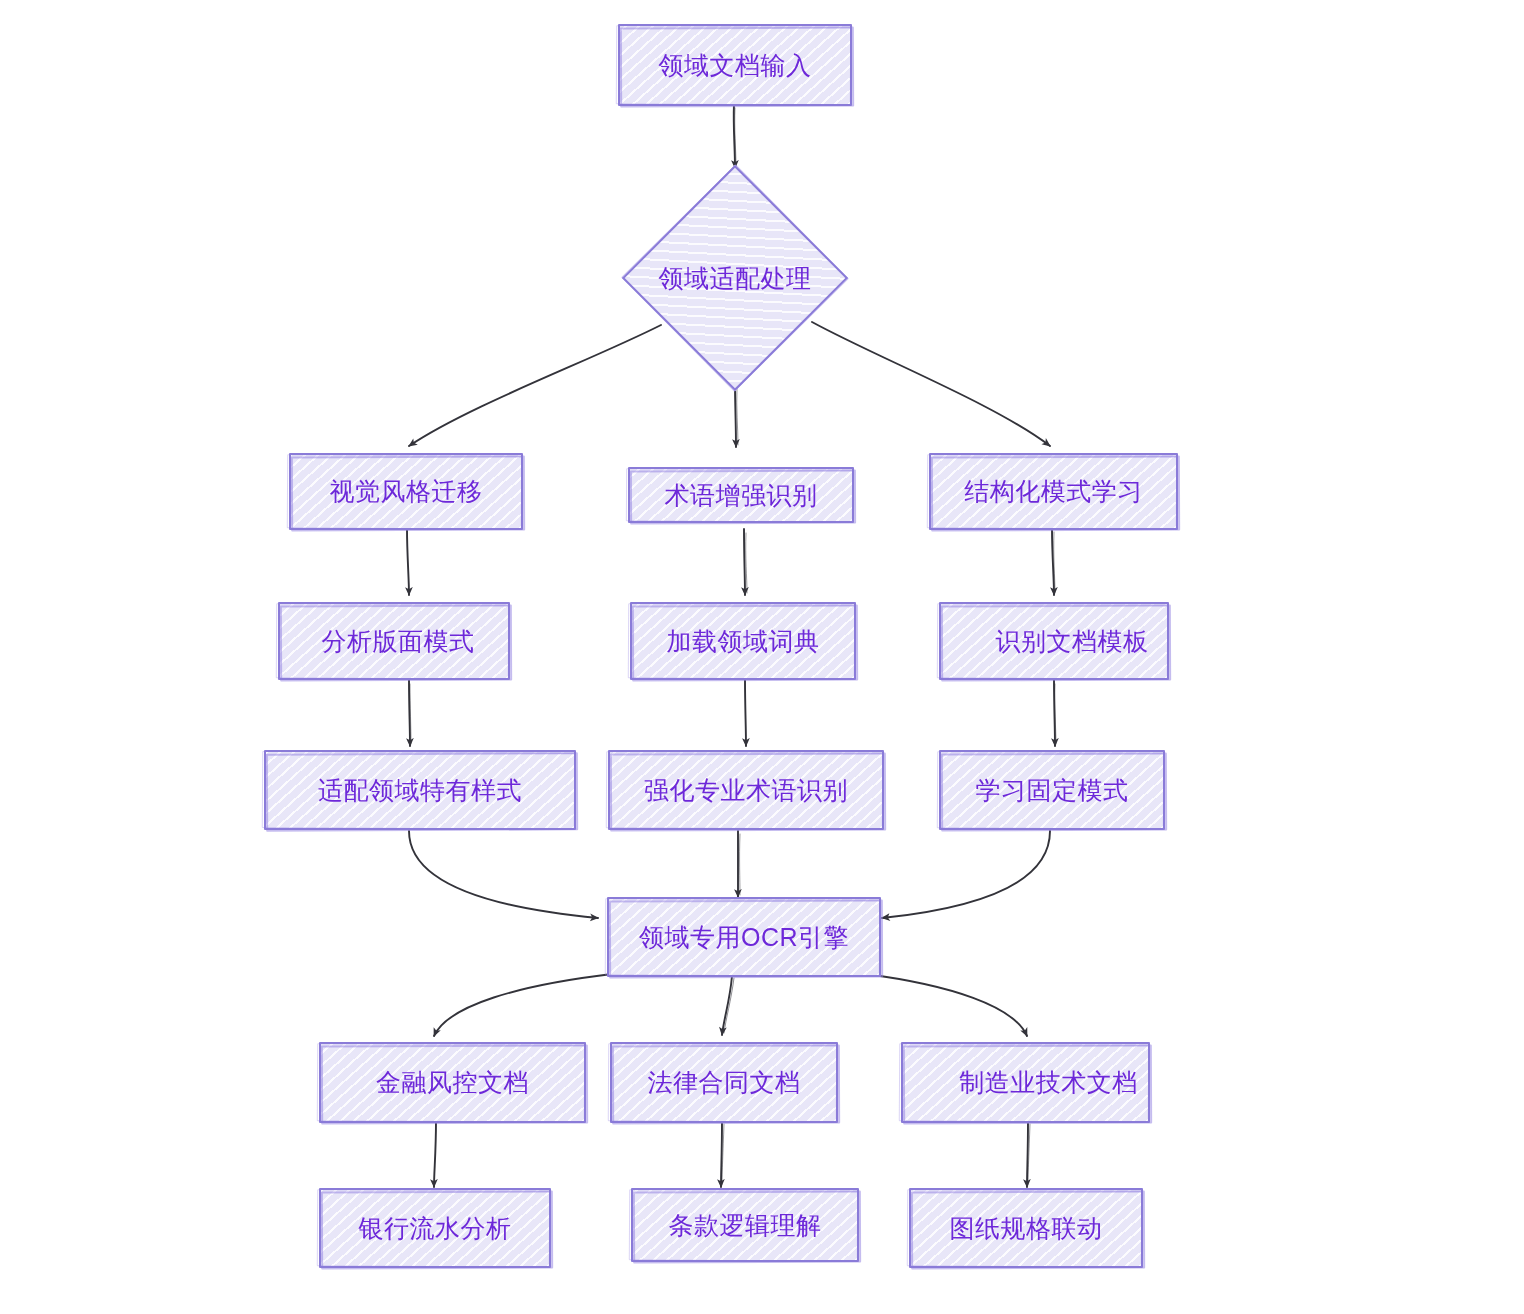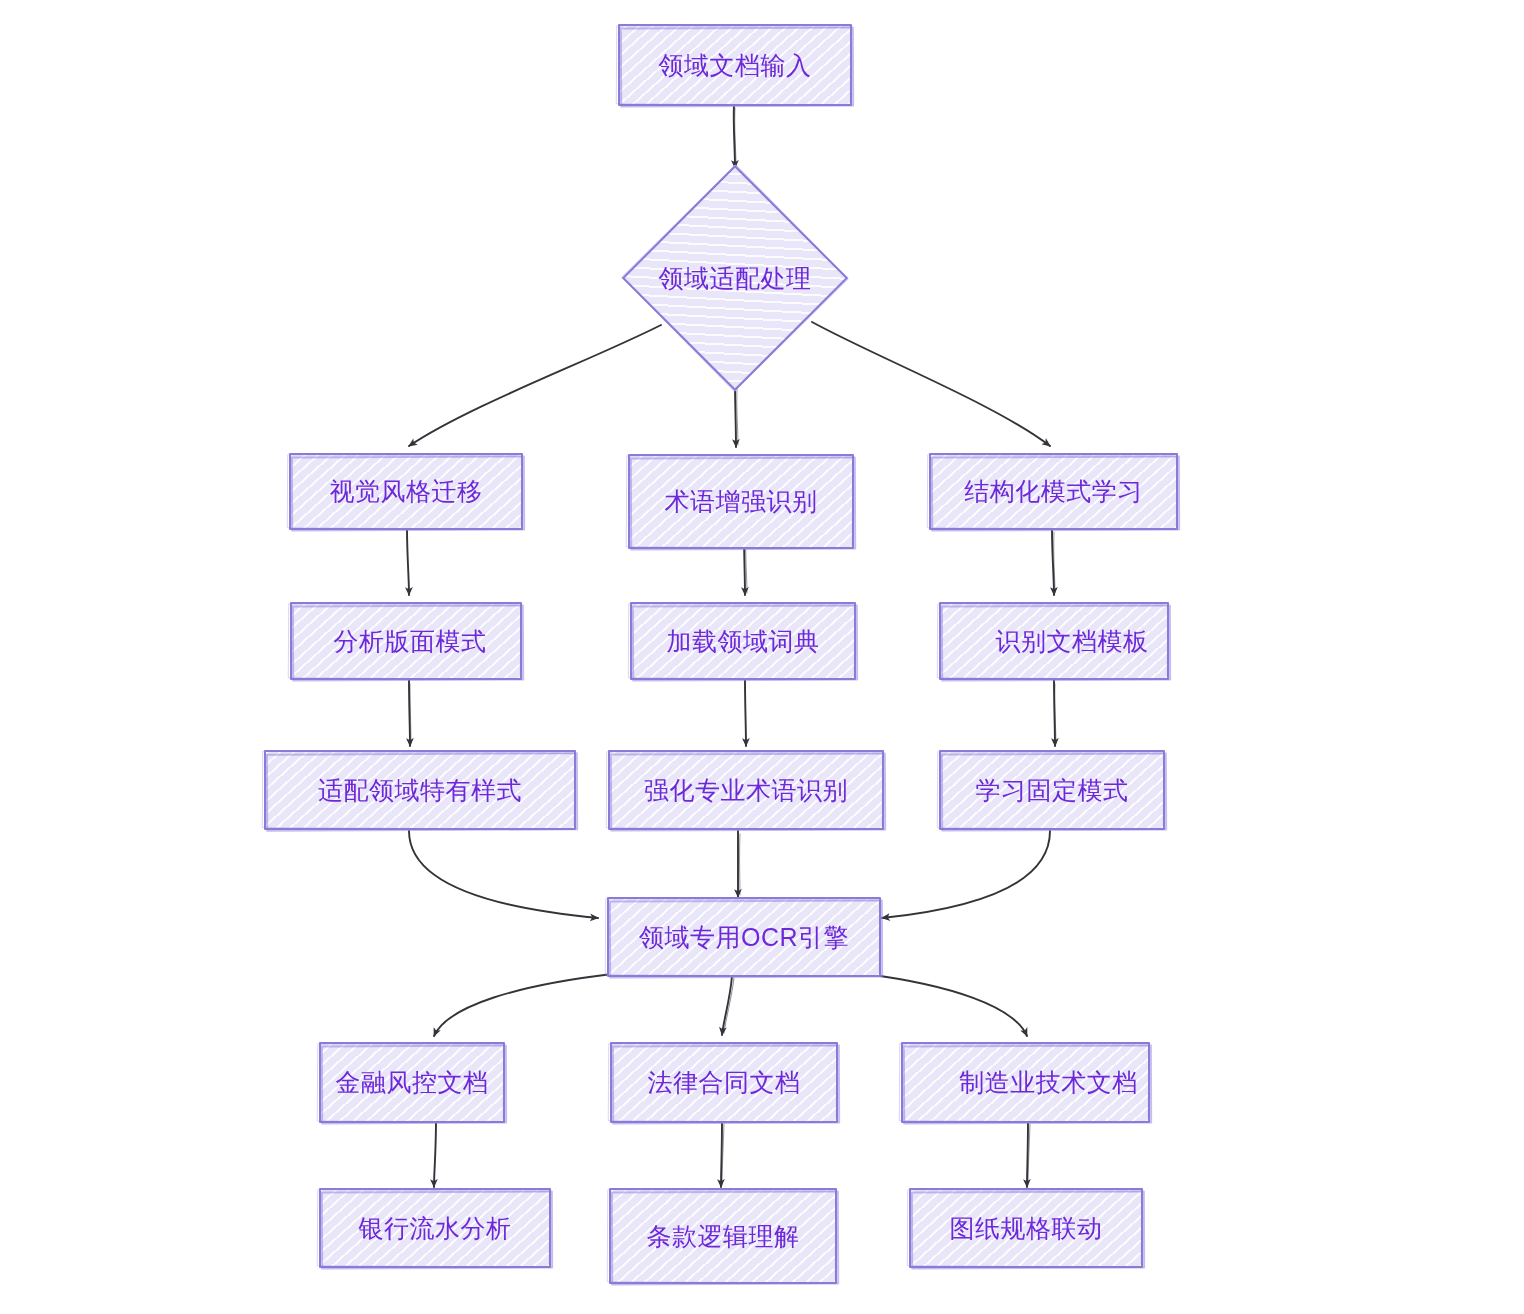--- a/index.html
+++ b/index.html
@@ -189,41 +189,41 @@
   <div class="node" style="left:291px; top:455px; width:230px; height:73px;">
     <span class="rect-shape">
       <span class="rect-fill"></span>
         <span class="rect-edge e3"></span>
       <span class="rect-edge e2"></span>
         <span class="rect-edge"></span>
     </span>
     <span class="node-label">视觉风格迁移</span>
   </div>
 
-  <div class="node" style="left:630px; top:456px; width:222px; height:91px;">
+  <div class="node" style="left:630px; top:469px; width:222px; height:52px;">
     <span class="rect-shape">
       <span class="rect-fill"></span>
         <span class="rect-edge e3"></span>
       <span class="rect-edge e2"></span>
         <span class="rect-edge"></span>
     </span>
     <span class="node-label">术语增强识别</span>
   </div>
 
   <div class="node" style="left:931px; top:455px; width:245px; height:73px;">
     <span class="rect-shape">
       <span class="rect-fill"></span>
         <span class="rect-edge e3"></span>
       <span class="rect-edge e2"></span>
         <span class="rect-edge"></span>
     </span>
     <span class="node-label">结构化模式学习</span>
   </div>
 
-  <div class="node" style="left:292px; top:604px; width:228px; height:74px;padding-left:8px;">
+  <div class="node" style="left:280px; top:604px; width:228px; height:74px;padding-left:8px;">
     <span class="rect-shape">
       <span class="rect-fill"></span>
         <span class="rect-edge e3"></span>
       <span class="rect-edge e2"></span>
         <span class="rect-edge"></span>
     </span>
     <span class="node-label">分析版面模式</span>
   </div>
 
   <div class="node" style="left:632px; top:604px; width:222px; height:74px;">
@@ -279,21 +279,21 @@
   <div class="node" style="left:609px; top:899px; width:270px; height:76px;">
     <span class="rect-shape">
       <span class="rect-fill"></span>
         <span class="rect-edge e3"></span>
       <span class="rect-edge e2"></span>
         <span class="rect-edge"></span>
     </span>
     <span class="node-label">领域专用OCR引擎</span>
   </div>
 
-  <div class="node" style="left:321px; top:1044px; width:182px; height:77px;text-align:center;">
+  <div class="node" style="left:321px; top:1044px; width:263px; height:77px;text-align:center;">
     <span class="rect-shape">
       <span class="rect-fill"></span>
         <span class="rect-edge e3"></span>
       <span class="rect-edge e2"></span>
         <span class="rect-edge"></span>
     </span>
     <span class="node-label">金融风控文档</span>
   </div>
 
   <div class="node" style="left:612px; top:1044px; width:224px; height:77px;">
@@ -319,21 +319,21 @@
   <div class="node" style="left:321px; top:1190px; width:228px; height:76px;">
     <span class="rect-shape">
       <span class="rect-fill"></span>
         <span class="rect-edge e3"></span>
       <span class="rect-edge e2"></span>
         <span class="rect-edge"></span>
     </span>
     <span class="node-label">银行流水分析</span>
   </div>
 
-  <div class="node" style="left:611px; top:1190px; width:224px; height:92px;">
+  <div class="node" style="left:633px; top:1190px; width:224px; height:70px;">
     <span class="rect-shape">
       <span class="rect-fill"></span>
         <span class="rect-edge e3"></span>
       <span class="rect-edge e2"></span>
         <span class="rect-edge"></span>
     </span>
     <span class="node-label">条款逻辑理解</span>
   </div>
 
   <div class="node" style="left:911px; top:1190px; width:230px; height:76px;border-radius:11px;">

